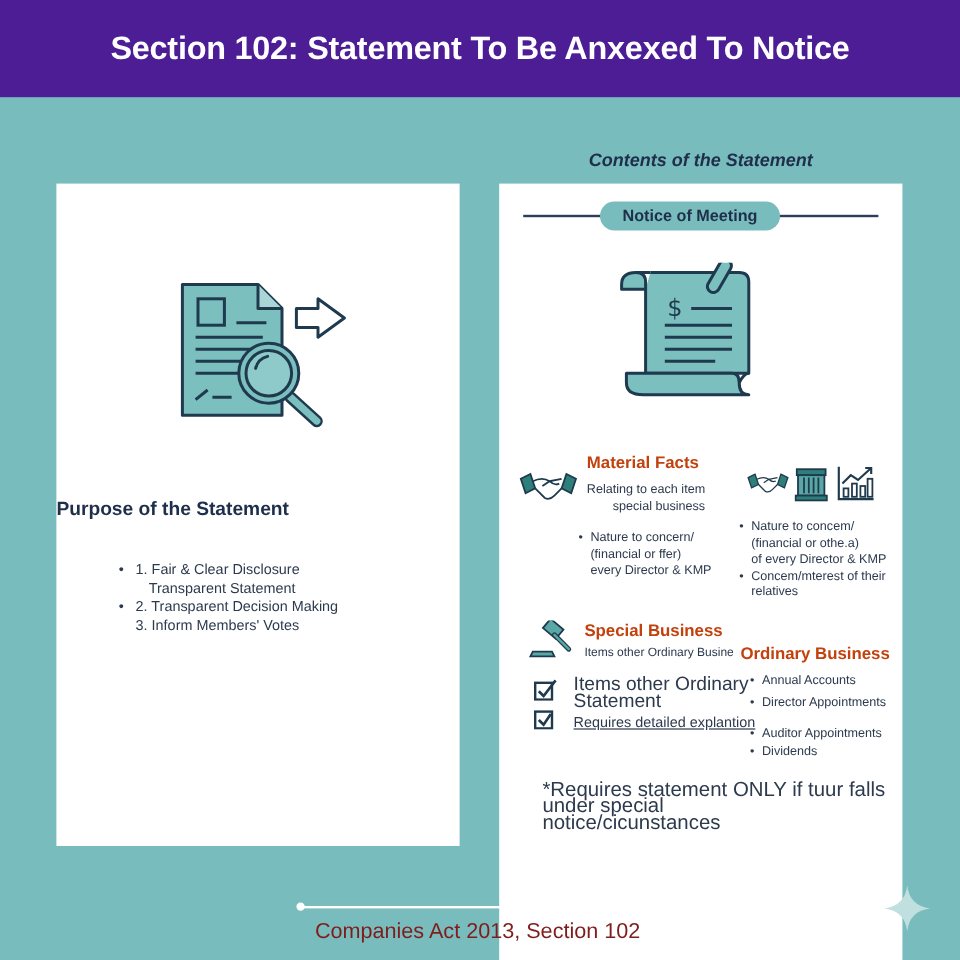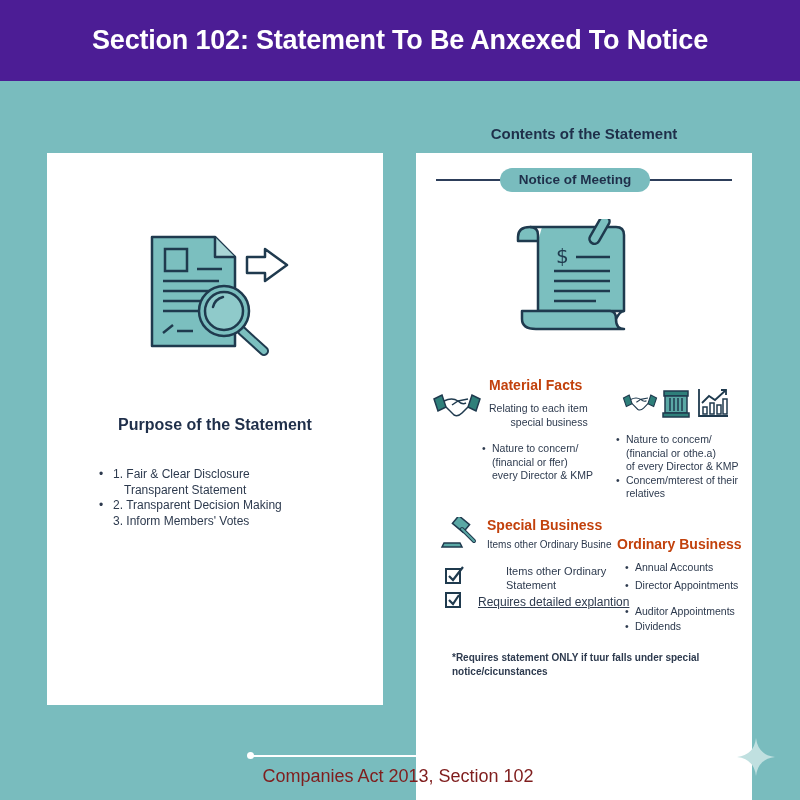--- a/index.html
+++ b/index.html
@@ -18,47 +18,47 @@
     font-family:"Liberation Sans", sans-serif;
   }
   .card {
     position:absolute; background:#ffffff;
   }
   .card-left { left:47px; top:153px; width:336px; height:552px; }
   .card-right { left:416px; top:153px; width:336px; height:680px; }
 
   .contents-title {
     position:absolute; left:416px; top:125px; width:336px; text-align:center;
-    font-size:15px; font-weight:bold; color:#1f2f4a;
+    font-size:15px; font-weight:bold; color:#1f2f4a;font-style:italic;
   }
   .notice-row { position:absolute; left:20px; top:26px; width:296px; height:2px; background:#2d3e5a; }
   .notice-pill {
     position:absolute; left:84px; top:15px; width:150px; height:24px; border-radius:12px;
     background:#79bcbe; text-align:center; line-height:24px; font-size:13.5px; font-weight:bold; color:#1f2f4a;
   }
 
   .purpose-title {
-    position:absolute; left:0; top:263px; width:336px; text-align:center;
+    position:absolute; left:0; top:263px; width:336px; 
     font-size:16px; font-weight:bold; color:#1f2f4a;
   }
   .purpose-list {
     position:absolute; left:52px; top:314px; font-size:12px; color:#2d3a4e; line-height:15.5px;
   }
   .purpose-list .row { position:relative; padding-left:14px; white-space:nowrap; }
   .purpose-list .bullet { position:absolute; left:0; top:0; }
   .purpose-list .indent { padding-left:25px; }
 
   .section-title { position:absolute; font-size:14px; font-weight:bold; color:#c2410c; white-space:nowrap; }
   .small-text { position:absolute; font-size:11px; color:#2d3a4e; line-height:14px; white-space:nowrap; }
   .bullet-list { position:absolute; font-size:11px; color:#2d3a4e; line-height:13.5px; }
   .bullet-list .row { position:relative; padding-left:10px; white-space:nowrap; }
   .bullet-list .row::before { content:"•"; position:absolute; left:0; top:0; }
   .bullet-list .cont { padding-left:10px; white-space:nowrap; }
 
-  .footnote { position:absolute; left:36px; top:498px; font-size:10px; color:#2d3a4e; line-height:14px;font-weight:bold; }
+  .footnote { position:absolute; left:36px; top:498px; font-size:17px; color:#2d3a4e; line-height:14px; }
 
   .footer-line { position:absolute; left:250px; top:755px; width:293px; height:2px; background:#ffffff; }
   .footer-dot { position:absolute; width:7px; height:7px; border-radius:50%; background:#ffffff; top:752px; }
   .footer-text { position:absolute; left:250px; top:766px; width:296px; text-align:center; font-size:18px; color:#7f1d1d; }
   svg { display:block; }
 </style>
 </head>
 <body>
 
 <div class="header">
@@ -182,21 +182,21 @@
   </div>
   <div class="section-title" style="left:71px; top:364px;">Special Business</div>
   <div class="small-text" style="left:71px; top:385px; font-size:10px;">Items other Ordinary Busine</div>
 
   <div style="position:absolute; left:29px; top:413px;">
     <svg width="20" height="18" viewBox="0 0 20 18">
       <rect x="1" y="3" width="14" height="14" fill="none" stroke="#1f3a4e" stroke-width="2"></rect>
       <path d="M4 10 L8 14 L18 1" fill="none" stroke="#1f3a4e" stroke-width="2.2"></path>
     </svg>
   </div>
-  <div class="small-text" style="left:62px; top:411px; font-size:11px;margin-left:28px;">
+  <div class="small-text" style="left:62px; top:411px; font-size:16px;">
     <div>Items other Ordinary</div>
     <div>Statement</div>
   </div>
   <div style="position:absolute; left:29px; top:437px;">
     <svg width="20" height="18" viewBox="0 0 20 18">
       <rect x="1" y="3" width="14" height="14" fill="none" stroke="#1f3a4e" stroke-width="2"></rect>
       <path d="M4 10 L8 14 L14 5" fill="none" stroke="#1f3a4e" stroke-width="2.2"></path>
     </svg>
   </div>
   <div class="small-text" style="left:62px; top:442px; font-size:12px;text-decoration:underline;">

